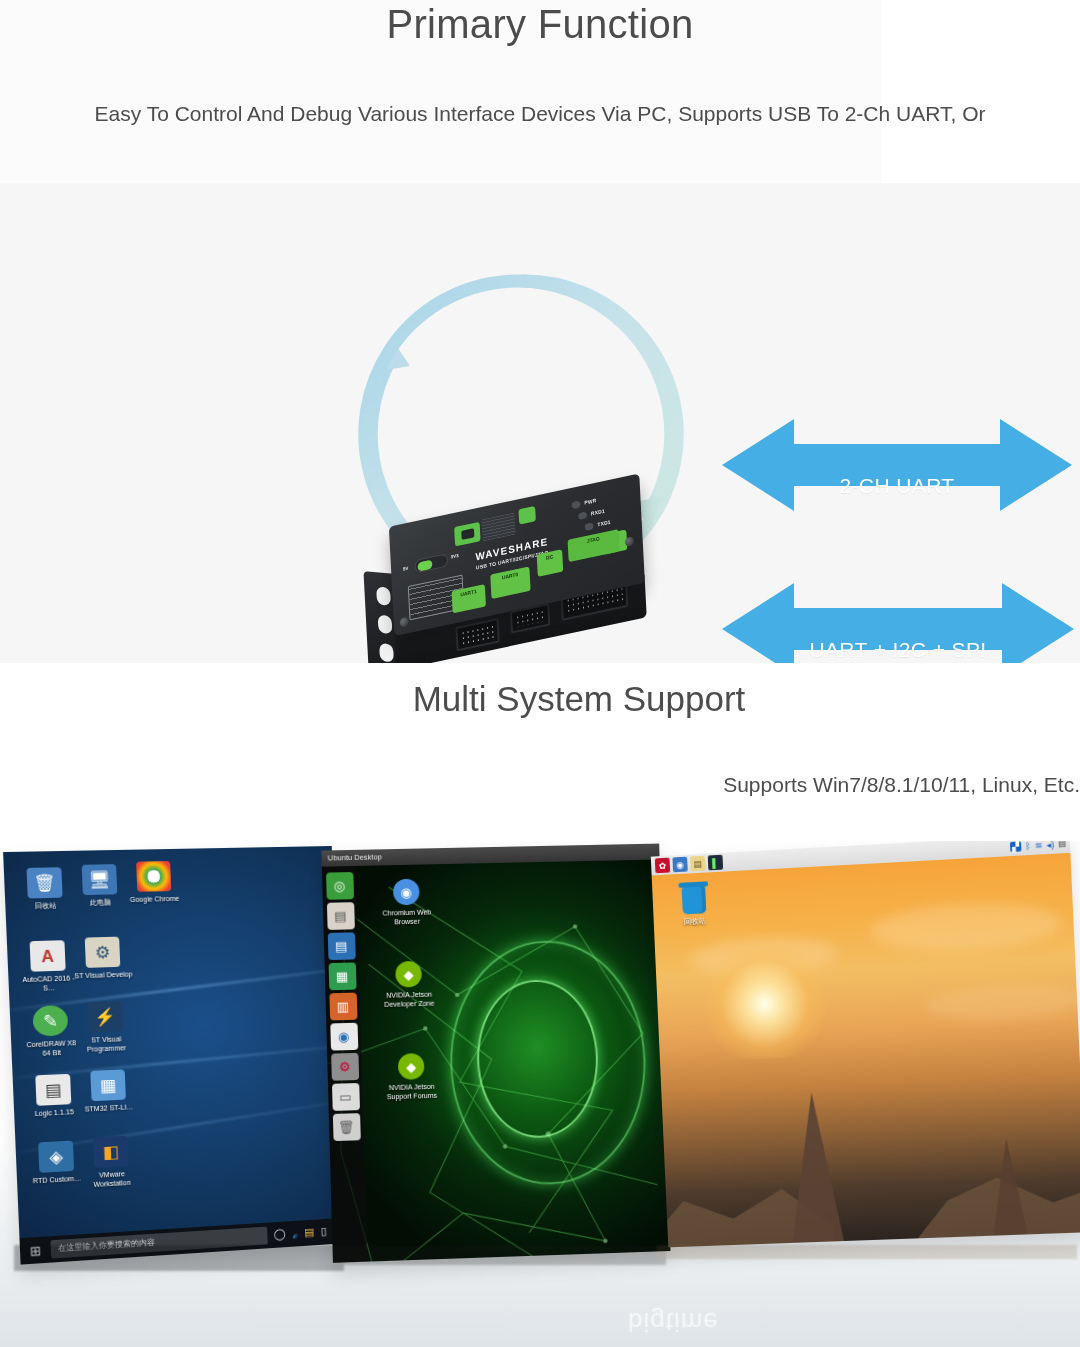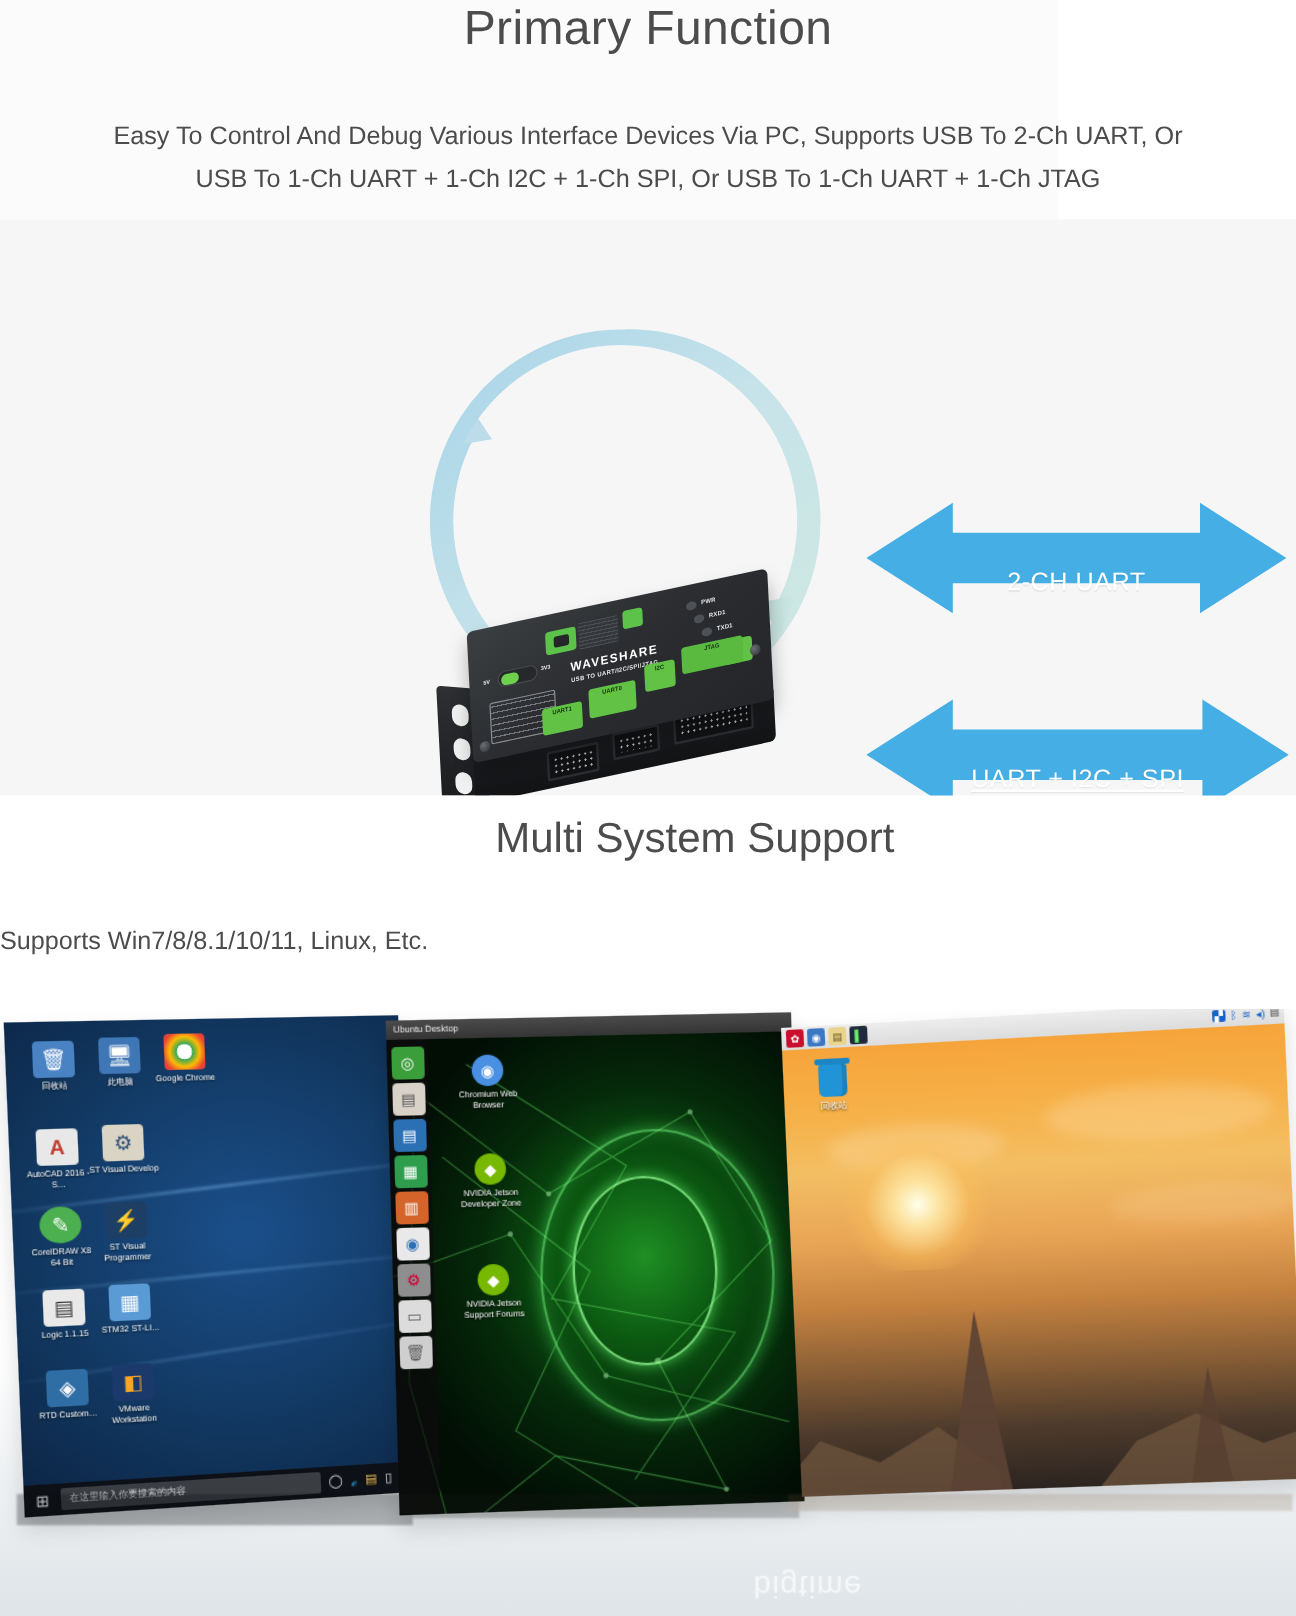--- a/index.html
+++ b/index.html
@@ -47,21 +47,21 @@
     color: #ffffff;
     font-size: 21px;
     letter-spacing: 0.4px;
     text-shadow: 0 1px 1px rgba(0,0,0,.07);
   }
   .arrow .lbl { position: relative; z-index: 3; white-space: nowrap; margin-top: 42px; }
   .arrow svg { position: absolute; left: 0; top: 0; width: 100%; height: 100%; z-index: 1; }
 
   .arr-usb   { left: 4px;   top: 390px; width: 352px; height: 108px; }
   .arr-uart2 { left: 722px; top: 228px; width: 350px; height: 108px; }
-  .arr-mix   { left: 722px; top: 392px; width: 352px; height: 108px; text-decoration: underline; }
+  .arr-mix   { left: 722px; top: 392px; width: 352px; height: 108px; }
 
   
   .board-wrap {
     position: absolute; left: 372px; top: 300px; width: 300px; height: 270px;
   }
   .board {
     position: absolute; left: 18px; top: 18px; width: 256px; height: 150px;
     transform: rotate(-12deg) skewX(-9deg);
     transform-origin: 50% 50%;
   }
@@ -165,21 +165,21 @@
   
   .sec-multi {
     position: absolute; left: 0; top: 663px; width: 1080px; height: 178px;
     background: #ffffff;
   }
   .h2 {
     position: absolute; left: 15px; top: 16px; width: 1080px; text-align: center;
     font-size: 35px; font-weight: 400; color: #4c4c4c; padding-left: 48px;
   }
   .h2-sub {
-    position: absolute; left: 0; top: 110px; width: 1080px; text-align: left;
+    position: absolute; left: 0; top: 110px; width: 1080px; text-align: right;
     font-size: 21px; font-weight: 400; color: #4c4c4c;
   }
 
   
   .sec-os {
     position: absolute; left: 0; top: 841px; width: 1080px; height: 506px;
     background: linear-gradient(180deg,#ffffff 0%,#ffffff 58%,#eef1f3 78%,#dfe4e8 100%);
     overflow: hidden;
   }
 
@@ -363,21 +363,20 @@
 </style>
 </head>
 <body>
 
 <div class="page">
 
   <div class="sec-head">
     <div class="h1">Primary Function</div>
     <div class="subtitle">
       <span>Easy To Control And Debug Various Interface Devices Via PC, Supports USB To 2-Ch UART, Or</span>
-      <span>USB To 1-Ch UART + 1-Ch I2C + 1-Ch SPI, Or USB To 1-Ch UART + 1-Ch JTAG</span>
     </div>
   </div>
 
   <div class="sec-diagram">
 
     <svg class="ring" viewBox="0 0 338 338">
       <defs>
         <linearGradient id="rg" x1="0" y1="0" x2="1" y2="1">
           <stop offset="0%" stop-color="#a7d4e8"></stop>
           <stop offset="50%" stop-color="#c7e3ea"></stop>

